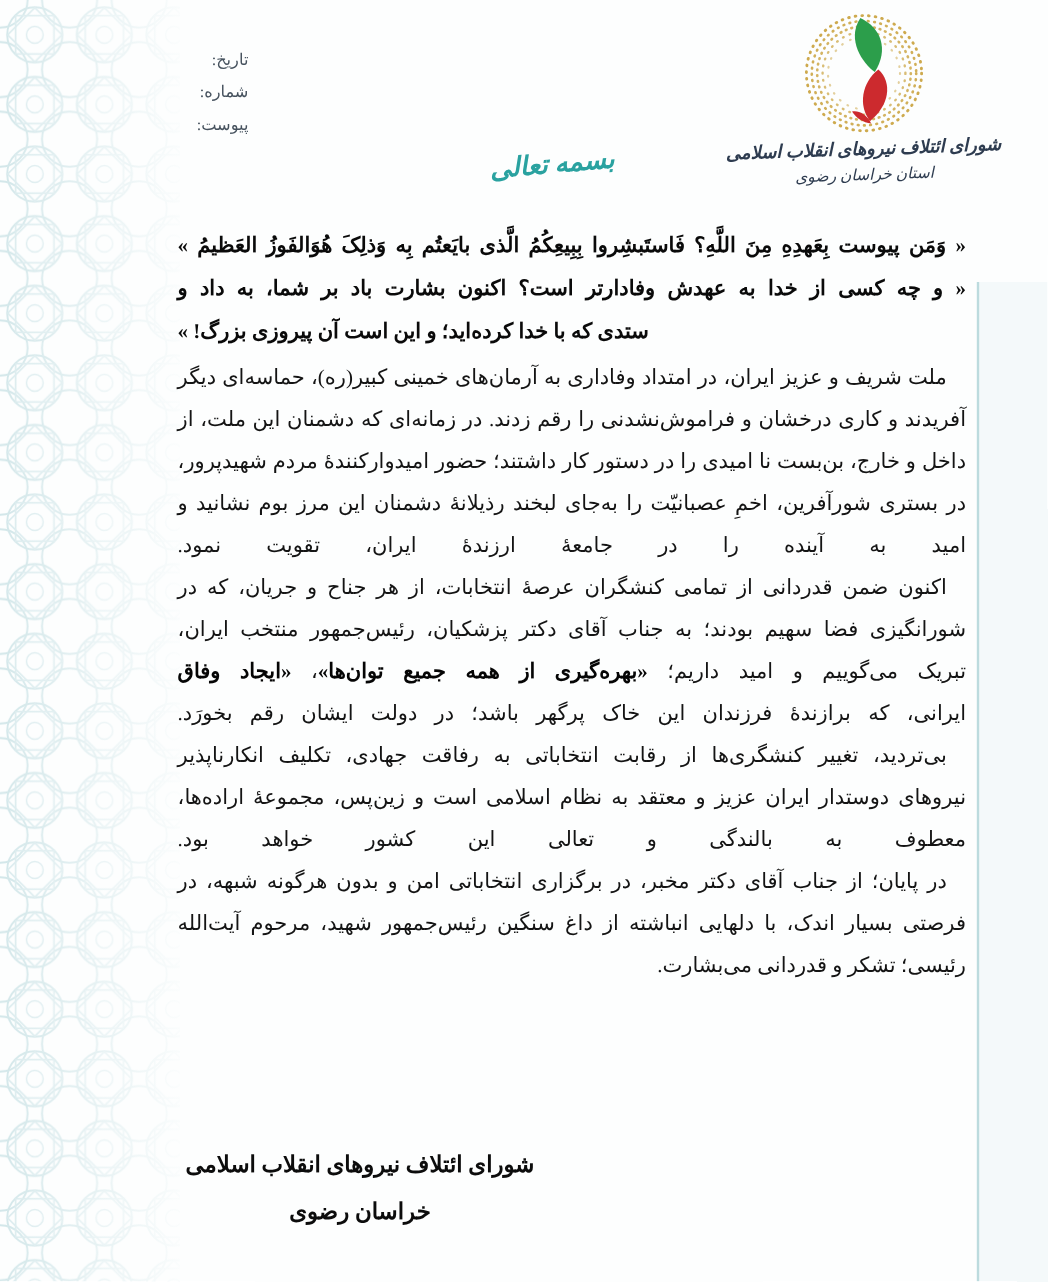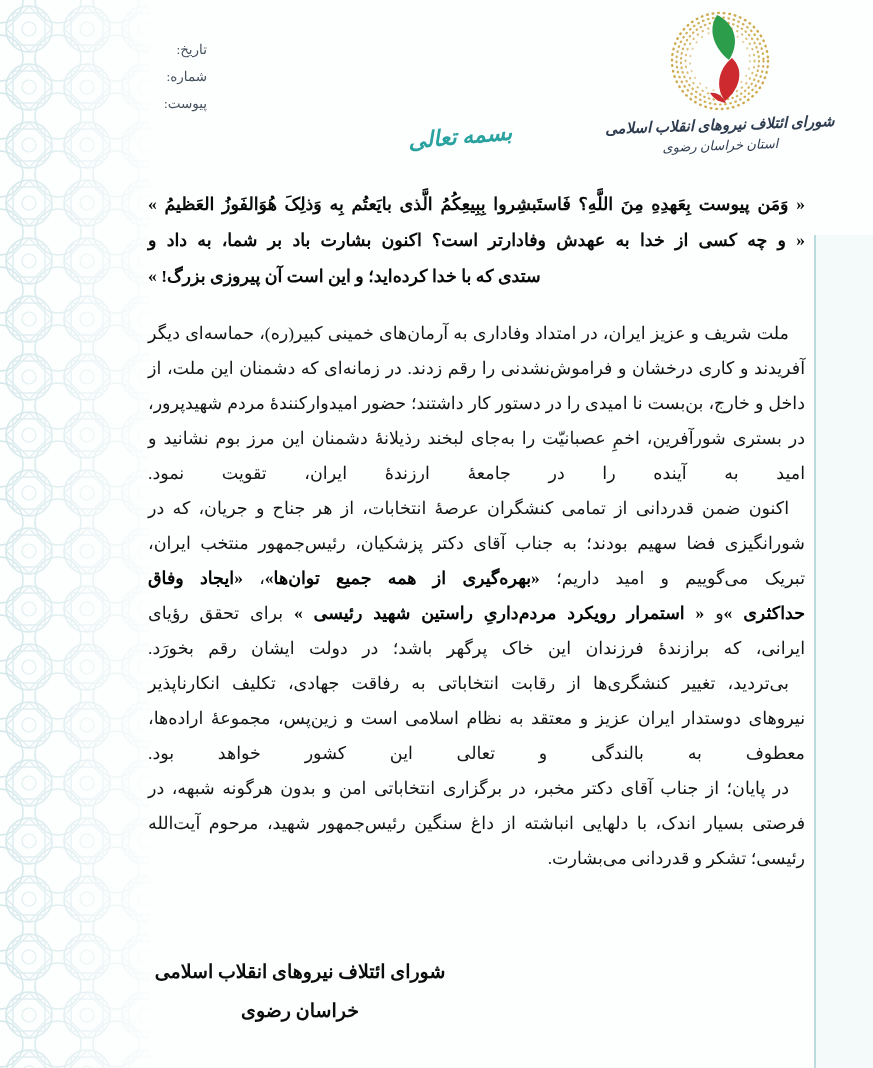--- a/index.html
+++ b/index.html
@@ -32,21 +32,21 @@
   .body-block{position:absolute;top:186px;right:68px;left:148px;direction:rtl;
     font-size:17.5px;line-height:35px;color:#141414;}
   .bline{white-space:normal;}
   .bline.justify{text-align:justify;text-align-last:justify;}
   .bline.right{text-align:right;}
   .bline.left{text-align:left;}
   .bline.stretch{text-align:justify;text-align-last:justify;word-spacing:6px;letter-spacing:1.5px;}
   .bline.indent{padding-right:16px;}
   .bline .bold, .bline.bold span{font-weight:bold;color:#050505;}
   .bline.verse{font-weight:bold;color:#0a0a0a;line-height:36px;}
-  .bline.gap-sm{margin-top:22px;}
+  .bline.gap-sm{margin-top:3px;}
   
   .signature{position:absolute;top:952px;left:128px;width:344px;text-align:center;direction:rtl;
     font-weight:bold;color:#0c0c0c;}
   .sig-line{font-size:19px;line-height:39px;}
 </style>
 </head>
 <body>
 
 <div class="page">
 
@@ -102,21 +102,20 @@
       <div class="bline justify verse"><span>« و چه کسی از خدا به عهدش وفادارتر است؟ اکنون بشارت باد بر شما، به داد و</span></div>
       <div class="bline left verse"><span>ستدی که با خدا کرده‌اید؛ و این است آن پیروزی بزرگ! »</span></div>
       <div class="bline justify indent gap-sm"><span>ملت شریف و عزیز ایران، در امتداد وفاداری به آرمان‌های خمینی کبیر(ره)، حماسه‌ای دیگر</span></div>
       <div class="bline justify"><span>آفریدند و کاری درخشان و فراموش‌نشدنی را رقم زدند. در زمانه‌ای که دشمنان این ملت، از</span></div>
       <div class="bline justify"><span>داخل و خارج، بن‌بست نا امیدی را در دستور کار داشتند؛ حضور امیدوارکنندهٔ مردم شهیدپرور،</span></div>
       <div class="bline justify"><span>در بستری شورآفرین، اخمِ عصبانیّت را به‌جای لبخند رذیلانهٔ دشمنان این مرز بوم نشانید و</span></div>
       <div class="bline stretch"><span>امید به آینده را در جامعهٔ ارزندهٔ ایران، تقویت نمود.</span></div>
       <div class="bline justify indent"><span>اکنون ضمن قدردانی از تمامی کنشگران عرصهٔ انتخابات، از هر جناح و جریان، که در</span></div>
       <div class="bline justify"><span>شورانگیزی فضا سهیم بودند؛ به جناب آقای دکتر پزشکیان، رئیس‌جمهور منتخب ایران،</span></div>
       <div class="bline justify"><span>تبریک می‌گوییم و امید داریم؛ </span><span class="bold">«بهره‌گیری از همه جمیع توان‌ها»</span><span>، </span><span class="bold">«ایجاد وفاق</span></div>
-      <div class="bline justify"><span class="bold">حداکثری »</span><span>و </span><span class="bold">« استمرار رویکرد مردم‌داریِ راستین شهید رئیسی »</span><span> برای تحقق رؤیای</span></div>
       <div class="bline justify"><span>ایرانی، که برازندهٔ فرزندان این خاک پرگهر باشد؛ در دولت ایشان رقم بخورَد.</span></div>
       <div class="bline justify indent"><span>بی‌تردید، تغییر کنشگری‌ها از رقابت انتخاباتی به رفاقت جهادی، تکلیف انکارناپذیر</span></div>
       <div class="bline justify"><span>نیروهای دوستدار ایران عزیز و معتقد به نظام اسلامی است و زین‌پس، مجموعهٔ اراده‌ها،</span></div>
       <div class="bline stretch"><span>معطوف به بالندگی و تعالی این کشور خواهد بود.</span></div>
       <div class="bline justify indent"><span>در پایان؛ از جناب آقای دکتر مخبر، در برگزاری انتخاباتی امن و بدون هرگونه شبهه، در</span></div>
       <div class="bline justify"><span>فرصتی بسیار اندک، با دلهایی انباشته از داغ سنگین رئیس‌جمهور شهید، مرحوم آیت‌الله</span></div>
       <div class="bline right"><span>رئیسی؛ تشکر و قدردانی می‌بشارت.</span></div>
     </div>
 
   <div class="signature">

